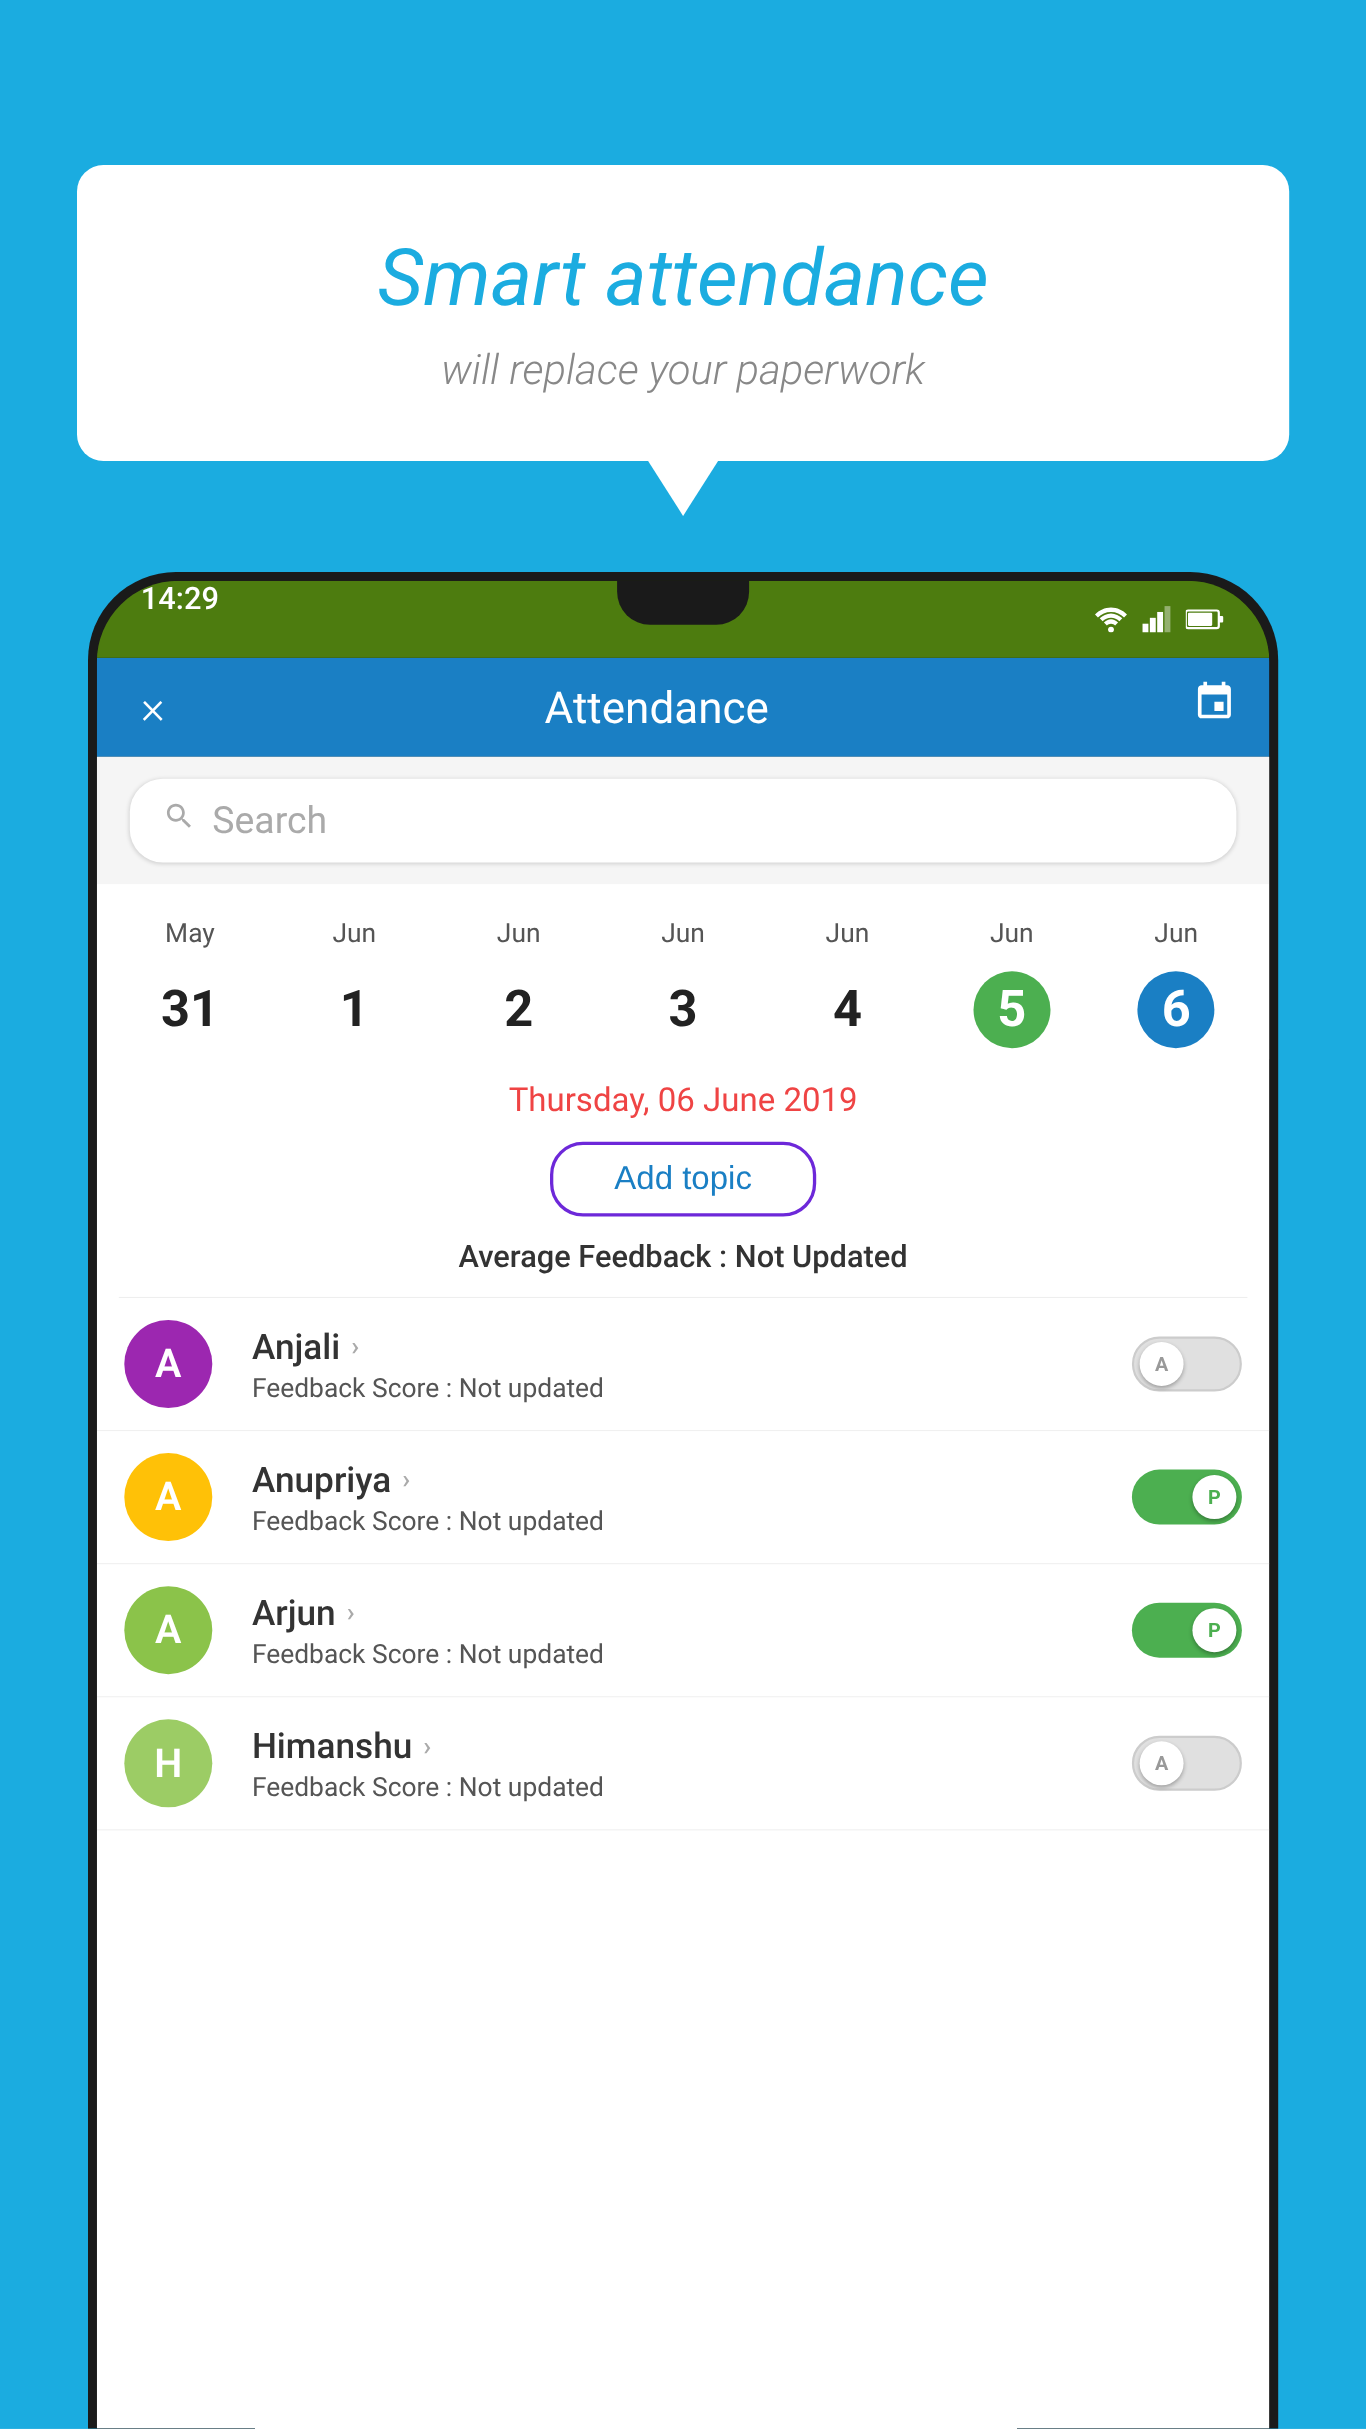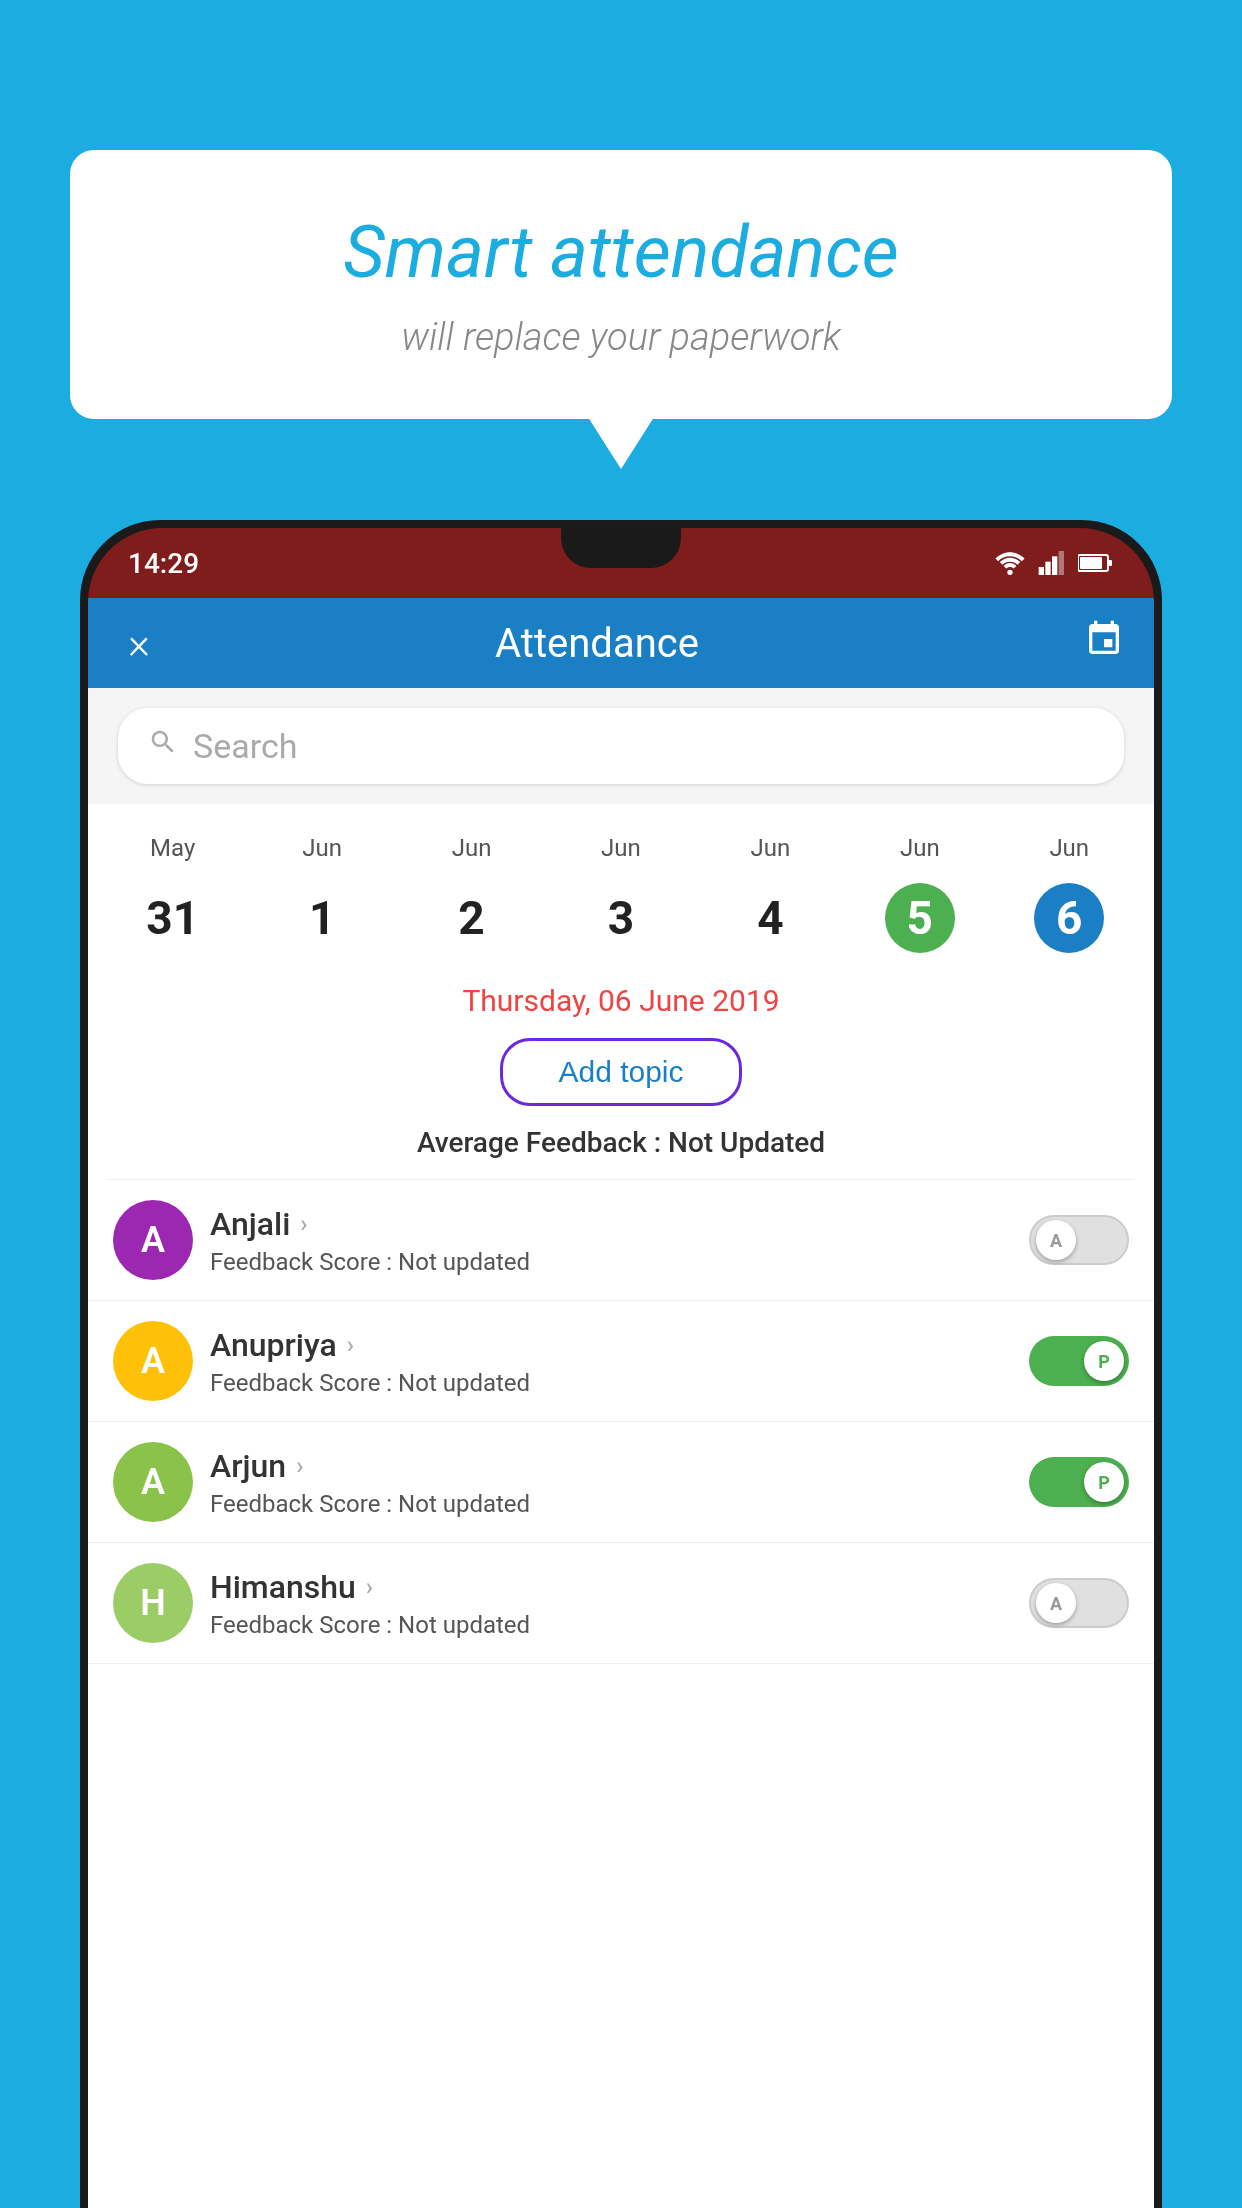--- a/index.html
+++ b/index.html
@@ -75,24 +75,23 @@
       left: 8px;
       right: 8px;
       bottom: 0;
       background: #1a1a1a;
       border-radius: 74px 74px 0 0;
       overflow: hidden;
     }
 
     
     .status-bar {
-      background: #7f1d1d;
+      background: #4d7c0f;
       height: 70px;
       display: flex;
-      align-items: center;
       justify-content: space-between;
       padding: 0 40px;
       position: relative;
     }
 
     .status-time {
       color: white;
       font-size: 28px;
       font-weight: 500;
     }
@@ -296,21 +295,21 @@
       flex-shrink: 0;
     }
 
     .avatar-purple { background: #9C27B0; }
     .avatar-yellow { background: #FFC107; }
     .avatar-lightgreen { background: #8BC34A; }
     .avatar-olive { background: #9CCC65; }
 
     .student-info {
       flex: 1;
-      margin-left: 17px;
+      margin-left: 36px;
     }
 
     .student-name {
       font-size: 32px;
       color: #333;
       font-weight: 500;
       display: flex;
       align-items: center;
       gap: 10px;
     }

